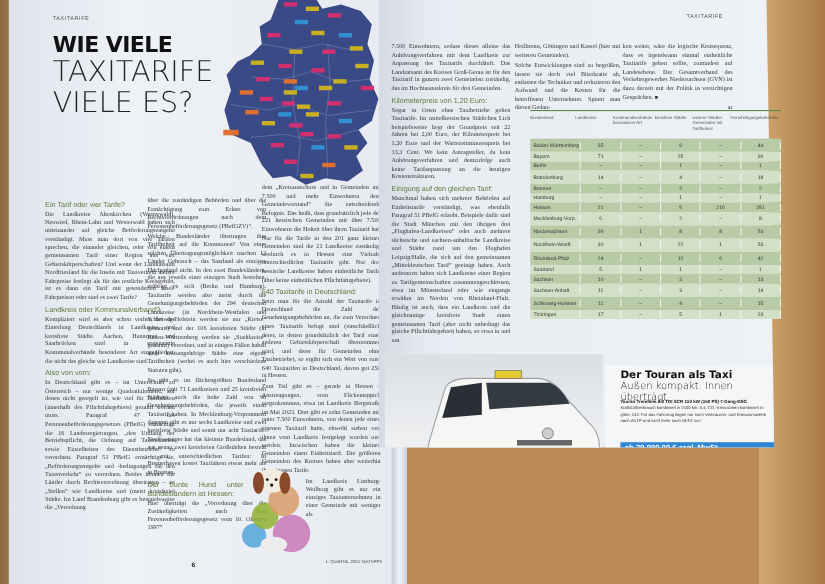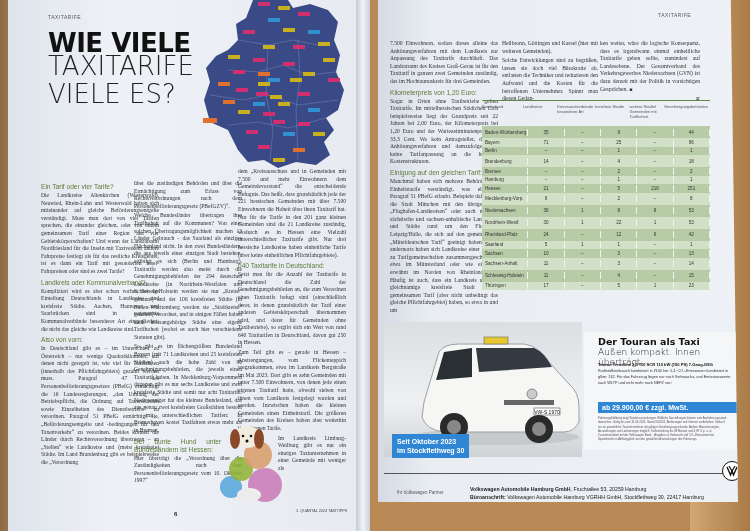--- a/index.html
+++ b/index.html
@@ -1,24 +1,24 @@
 <!DOCTYPE html>
 <html><head>
 <meta charset="utf-8">
 <style>
   html,body{margin:0;padding:0;}
   body{width:750px;height:531px;overflow:hidden;position:relative;background:#b98a55;font-family:"Liberation Serif",serif;}
   .wood-left{position:absolute;left:0;top:0;width:40px;height:531px;background:linear-gradient(90deg,#8c6a43,#c79e6c);}
   .wood-right{position:absolute;right:0;top:0;width:60px;height:531px;background:linear-gradient(90deg,#d2a771,#a97a47);}
   .page{position:absolute;background:#e9edf3;overflow:hidden;}
   .page-left{left:8px;top:0;width:356px;height:531px;background:linear-gradient(90deg,#dfe4ec 0%,#eef1f6 30%,#e7ebf1 100%);transform:skewY(0deg);}
-  .page-right{left:378px;top:0;width:360px;height:502px;background:linear-gradient(90deg,#d5dbe4 0%,#e9edf3 15%,#eef1f6 100%);clip-path:polygon(0 0,98% 0,100% 100%,0 100%);}
+  .page-right{left:344px;top:0;width:360px;height:407px;background:linear-gradient(90deg,#d5dbe4 0%,#e9edf3 15%,#eef1f6 100%);clip-path:polygon(0 0,98% 0,100% 100%,0 100%);}
   .spine{position:absolute;left:356px;top:0;width:14px;height:531px;background:linear-gradient(90deg,#c4cbd6,#f2f4f8,#c9d0da);}
   .section-label{position:absolute;font-family:"Liberation Sans",sans-serif;font-size:5px;letter-spacing:.5px;color:#555;}
-  .title1{position:absolute;left:40px;top:28px;font-family:"DejaVu Sans",sans-serif;font-weight:900;font-size:26px;color:#111;letter-spacing:-0.5px;}
+  .title1{position:absolute;left:40px;top:28px;font-family:"DejaVu Sans",sans-serif;font-weight:900;font-size:20px;color:#111;letter-spacing:-0.5px;}
   .title2{position:absolute;left:40px;top:52px;font-family:"DejaVu Sans",sans-serif;font-weight:200;font-size:26px;color:#222;line-height:28px;}
   .intro{position:absolute;left:36px;top:105px;width:150px;font-family:"Liberation Sans",sans-serif;font-size:8.3px;line-height:12.5px;color:#222;}
   .map{position:absolute;left:190px;top:0;width:150px;height:170px;}
   .col{position:absolute;font-size:5.6px;line-height:7.6px;color:#333;text-align:justify;}
   .col h4{margin:3px 0 1px;font-family:"Liberation Sans",sans-serif;font-weight:normal;font-size:6.6px;color:#5c7a3a;line-height:8px;}
   .col p{margin:0 0 2px;}
   .page-num{position:absolute;font-family:"Liberation Sans",sans-serif;font-size:6px;font-weight:bold;color:#222;}
   .footer-issue{position:absolute;font-family:"Liberation Sans",sans-serif;font-size:3.8px;color:#444;}
   .dog{position:absolute;left:205px;top:425px;width:70px;height:80px;}
   .table-wrap{position:absolute;left:482px;top:100px;width:228px;}

